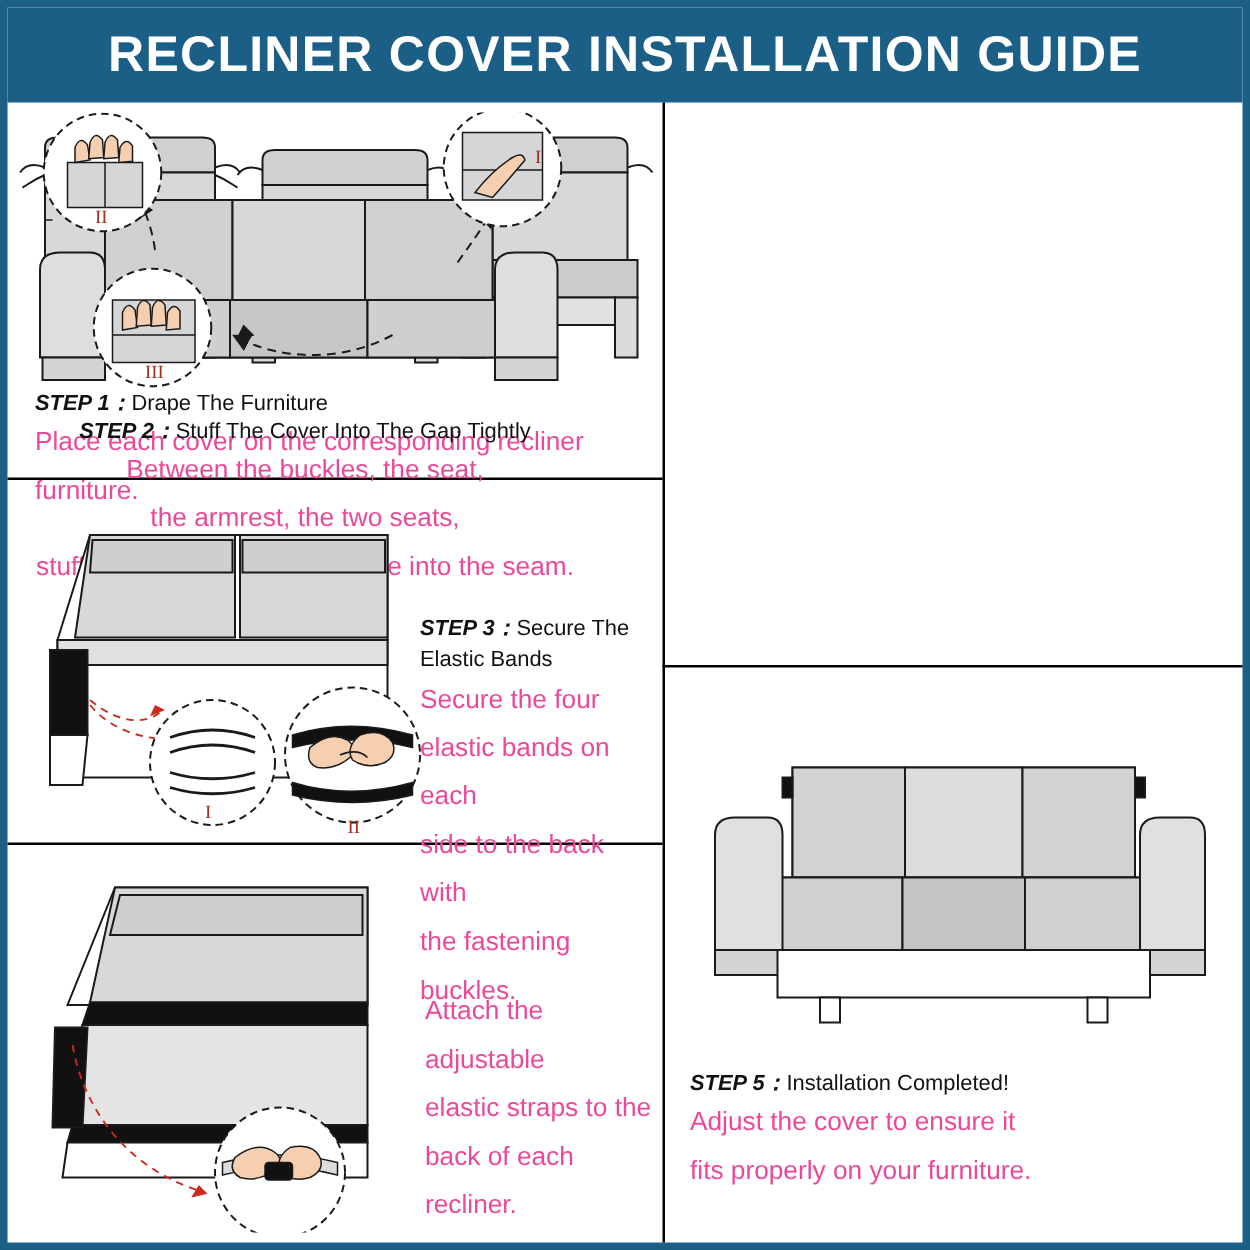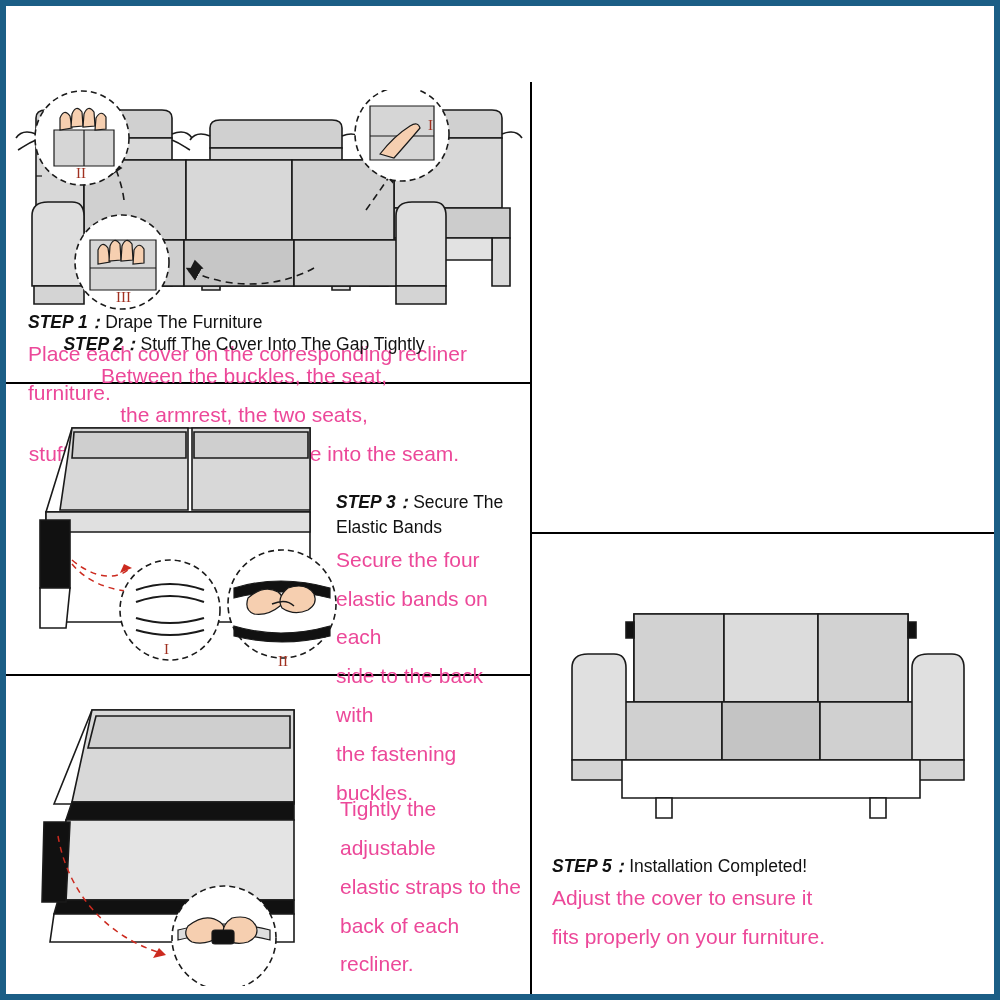--- a/index.html
+++ b/index.html
@@ -52,20 +52,23 @@
   .step-label{font-style:italic;font-weight:bold;}
   .step-body{font-size:21px;color:#ec4899;line-height:1.85;}
   .art{position:absolute;}
   svg{display:block;}
 </style>
 </head>
 <body>
 
 <div class="page">
 
+  <div class="header">
+    <div class="header-title">RECLINER COVER INSTALLATION GUIDE</div>
+  </div>
 
   <div class="grid">
 
     <div class="v-div" style="left:524px;top:0;height:912px;"></div>
     <div class="h-div" style="left:0;top:300px;width:524px;"></div>
     <div class="h-div" style="left:0;top:592px;width:524px;"></div>
     <div class="h-div" style="left:524px;top:450px;width:464px;"></div>
 
     <div class="panel" id="p1">
       <div class="art" style="left:8px;top:8px;">
@@ -282,21 +285,21 @@
             <path d="M166,244 q46,-12 92,0 l0,10 q-46,-12 -92,0 z" fill="#dddddd" stroke="#1a1a1a" stroke-width="1.2"></path>
             <g fill="#f6cfb0" stroke="#1a1a1a" stroke-width="1.2">
               <path d="M176,240 q18,-14 32,-4 q8,6 0,14 q-14,10 -28,6 q-10,-6 -4,-16 z"></path>
               <path d="M220,232 q18,-4 24,8 q4,10 -8,16 q-14,4 -24,-4 q-4,-12 8,-20 z"></path>
             </g>
             <rect x="200" y="244" width="22" height="14" rx="3" fill="#111111" stroke="#1a1a1a" stroke-width="1.2"></rect>
           </g>
         </svg>
       </div>
       <div class="caption" style="left:334px;top:114px;width:182px;">
-        <div class="step-body">Tightly the adjustable</div>
+        <div class="step-body">Attach the adjustable</div>
         <div class="step-body">elastic straps to the</div>
         <div class="step-body">back of each recliner.</div>
       </div>
     </div>
 
     <div class="panel" id="p5">
       <div class="art" style="left:24px;top:60px;">
         <svg width="420" height="250" viewBox="0 0 420 250">
           <g stroke="#1a1a1a" stroke-width="1.6">
 

